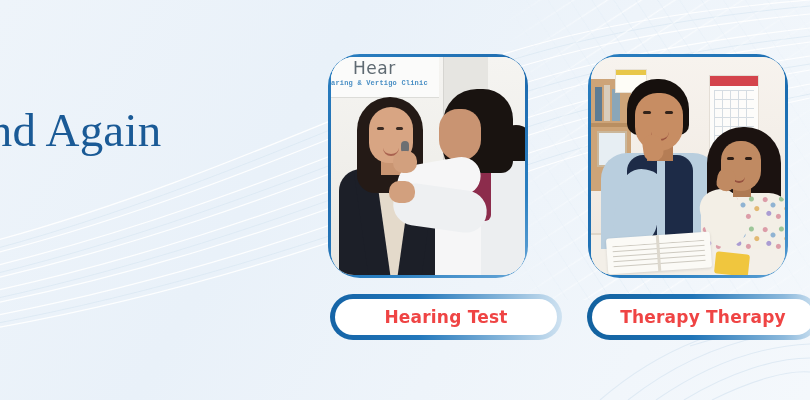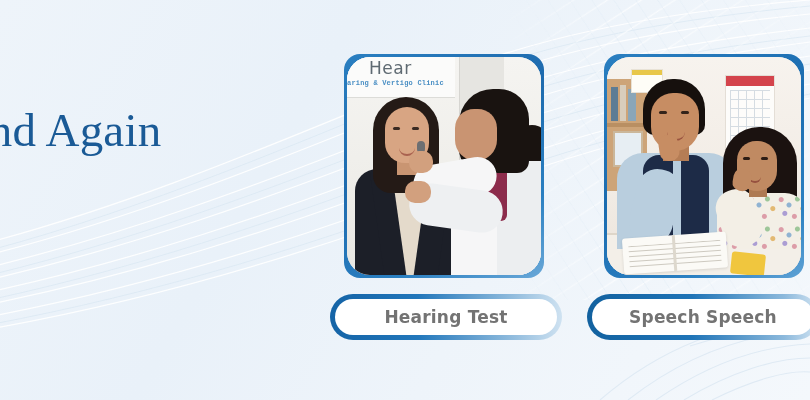--- a/index.html
+++ b/index.html
@@ -39,25 +39,24 @@
     white-space: nowrap;
     letter-spacing: .2px;
   }
   .headline .l1 { display: block; font-size: 40px; padding-left: 2px;}
   .headline .l2 { display: block; font-size: 47px; margin-top: 2px;}
 
   
   .card {
     position: absolute;
     z-index: 4;
-    border-radius: 16px;
+    border-radius: 32px;
     padding: 3px;
     box-sizing: border-box;
     overflow: hidden;
-    margin-left: 16px;
   }
   .card-1 {
     left: 328px;  top: 54px;
     width: 200px; height: 224px;
     background: linear-gradient(150deg, #2a7fc1 0%, #1d6aae 40%, #2a7fc1 75%, #6aa8d8 100%);
   }
   .card-2 {
     left: 588px;  top: 54px;
     width: 200px; height: 224px;
     background: linear-gradient(150deg, #2a7fc1 0%, #1b6cb0 45%, #2b80c2 80%, #5fa2d5 100%);
@@ -94,21 +93,21 @@
     background: #ffffff;
     border-radius: 19px;
     display: flex;
     align-items: center;
     justify-content: center;
   }
   .pill-label {
     font-family: "DejaVu Sans", "Liberation Sans", sans-serif;
     font-weight: bold;
     font-size: 17px;
-    color: #737373;
+    color: #ef4444;
     letter-spacing: .2px;
   }
 
   
   .p1-wall { position:absolute; inset:0; background:linear-gradient(180deg,#f5f4f1 0%, #efeeea 55%, #e7e6e2 100%); }
   .p1-sign {
     position:absolute; left:-4px; top:0px; width:112px; height:40px;
     background:#fbfbfa; border-bottom:1px solid #dcdcd8;
   }
   .p1-sign-main {
@@ -345,17 +344,17 @@
   </div>
 
   <div class="pill pill-1">
     <div class="pill-face">
       <span class="pill-label">Hearing Test</span>
     </div>
   </div>
 
   <div class="pill pill-2">
     <div class="pill-face">
-      <span class="pill-label">Speech Speech</span>
+      <span class="pill-label">Therapy Therapy</span>
     </div>
   </div>
 
 </div>
 
 </body></html>

